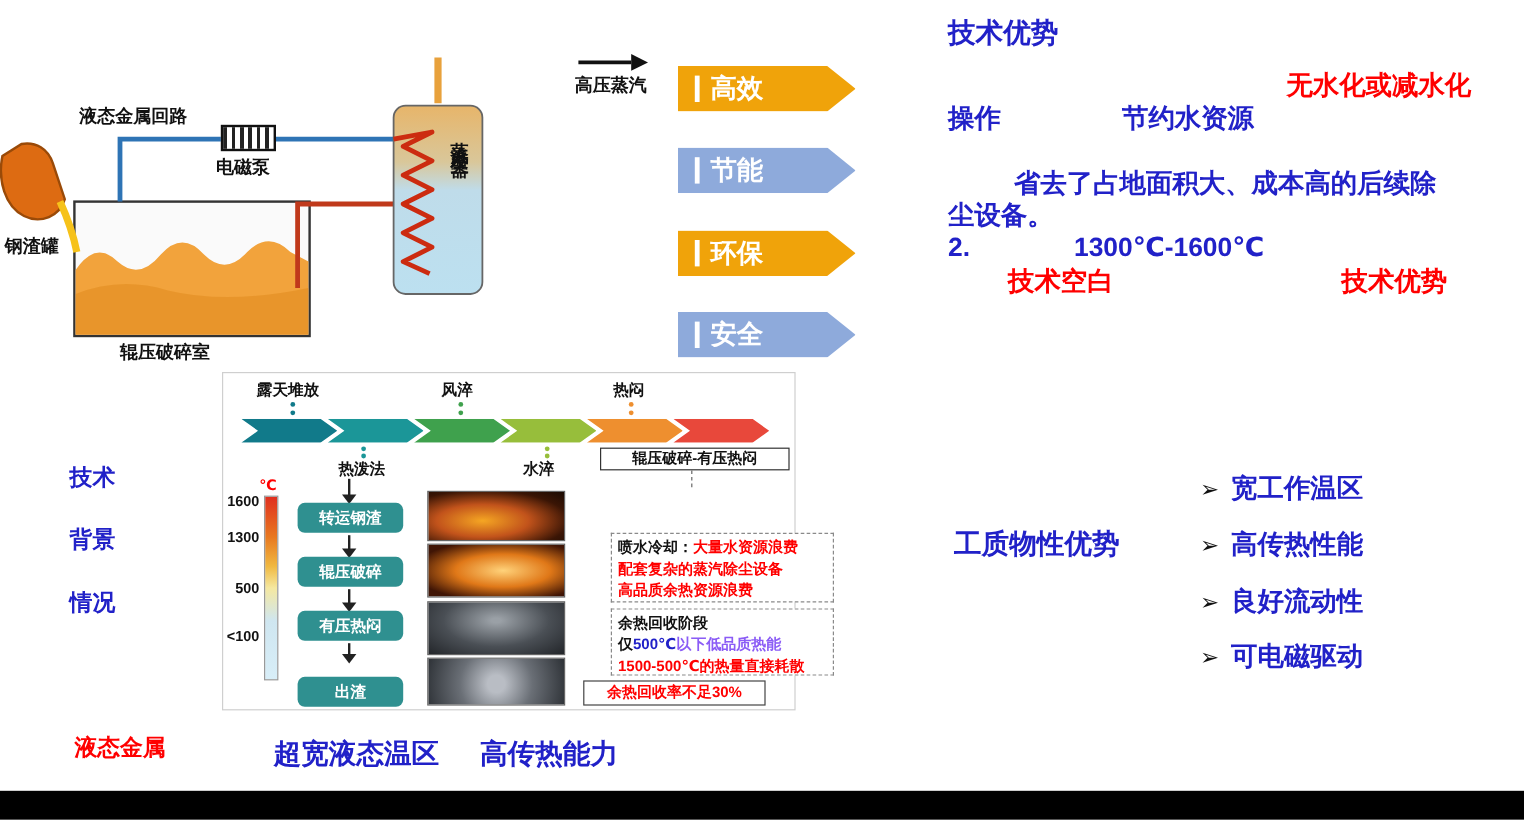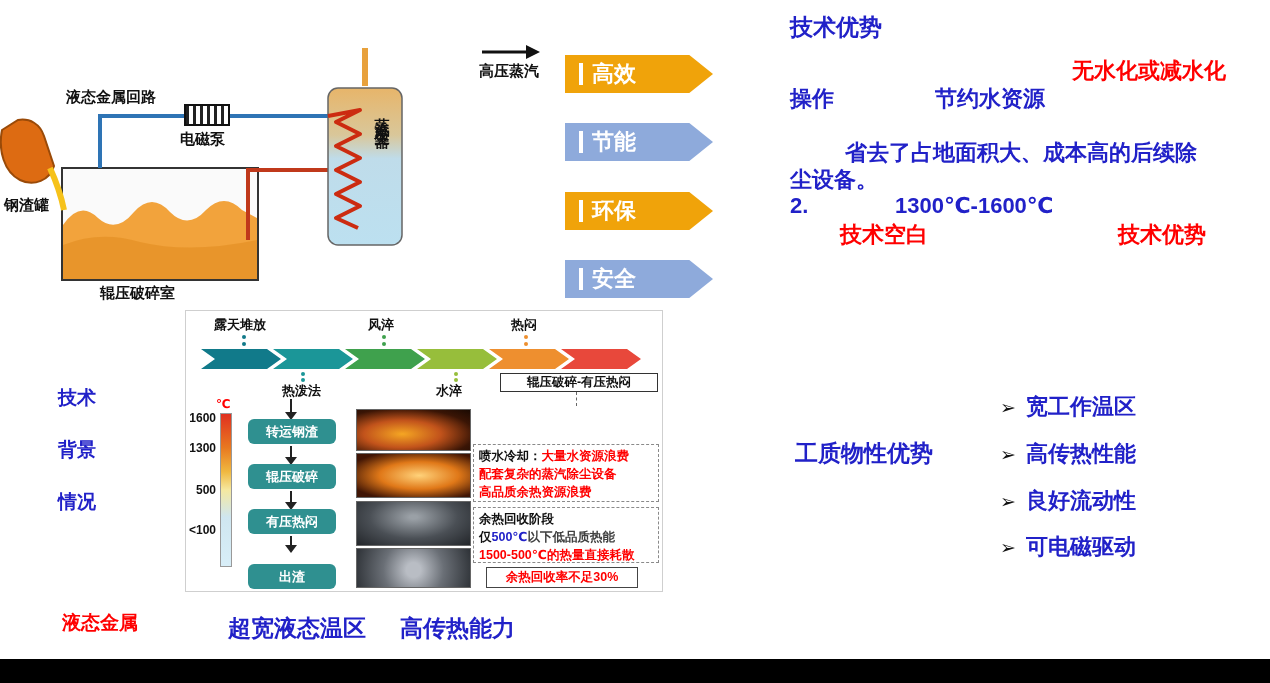--- a/index.html
+++ b/index.html
@@ -46,21 +46,21 @@
   .step{position:absolute;left:62px;width:88px;height:25px;background:#2f9090;border-radius:6px;
         color:#fff;font-size:13px;font-weight:700;display:flex;align-items:center;justify-content:center;white-space:nowrap;}
   .stem{position:absolute;width:2px;background:#222;}
   .tri{position:absolute;width:0;height:0;border:6px solid transparent;border-top:8px solid #222;}
   .photo{position:absolute;left:170px;width:115px;border:1px solid #666;box-sizing:border-box;}
   .ph1{background:radial-gradient(ellipse at 40% 60%,#f5a623,#c2531b 40%,#3a1505 75%,#1a0a02);}
   .ph2{background:radial-gradient(ellipse at 55% 50%,#ffd27a,#e07818 45%,#401505 85%);}
   .ph3{background:radial-gradient(ellipse at 50% 35%,#9aa0a6 5%,#4a4f55 55%,#23262a);}
   .ph4{background:radial-gradient(circle at 50% 55%,#b9bdc4 12%,#6a6f76 50%,#2e3237);}
   .note{position:absolute;border:1px dashed #8a8a8a;background:#fff;padding:2px 5px;
-        font-size:12.5px;line-height:18px;font-weight:700;white-space:nowrap;box-sizing:border-box;}
+        font-size:12.5px;line-height:18px;font-weight:700;white-space:nowrap;box-sizing:border-box;margin-left:36px;}
   .note3{position:absolute;border:1.5px solid #444;background:#fff;font-size:12.5px;font-weight:700;
          display:flex;align-items:center;justify-content:center;box-sizing:border-box;white-space:nowrap;}
 
   .bullet-row{position:absolute;left:1000px;white-space:nowrap;}
   .bullet-glyph{color:#111;font-size:19px;font-weight:700;margin-right:10px;}
   .bullet-text{color:#2121c8;font-size:22px;font-weight:700;}
 
   .blackbar{position:absolute;left:0;top:659px;width:1270px;height:24px;background:#000;}
 </style>
 </head>
@@ -213,21 +213,21 @@
     <div class="photo ph3" style="top:190px;height:45px"></div>
     <div class="photo ph4" style="top:237px;height:40px"></div>
 
     <div class="note" style="left:287px;top:133px;width:186px;height:58px">
       <div><span style="color:#111">喷水冷却：</span><span class="red">大量水资源浪费</span></div>
       <div class="red">配套复杂的蒸汽除尘设备</div>
       <div class="red">高品质余热资源浪费</div>
     </div>
     <div class="note" style="left:287px;top:196px;width:186px;height:56px">
       <div style="color:#111">余热回收阶段</div>
-      <div><span style="color:#111">仅</span><span style="color:#2121c8">500℃</span><span style="color:#404040">以下低品质热能</span></div>
+      <div><span style="color:#111">仅</span><span style="color:#2121c8">500℃</span><span style="color:#8b5cf6">以下低品质热能</span></div>
       <div class="red">1500-500℃的热量直接耗散</div>
     </div>
     <div class="note3 red" style="left:300px;top:256px;width:152px;height:21px">余热回收率不足30%</div>
   </div>
 
   <div class="t s25 red" style="left:62px;top:610px">液态金属</div>
   <div class="t s23 blue" style="left:228px;top:613px">超宽液态温区</div>
   <div class="t s23 blue" style="left:400px;top:613px">高传热能力</div>
 
   <div class="blackbar"></div>

